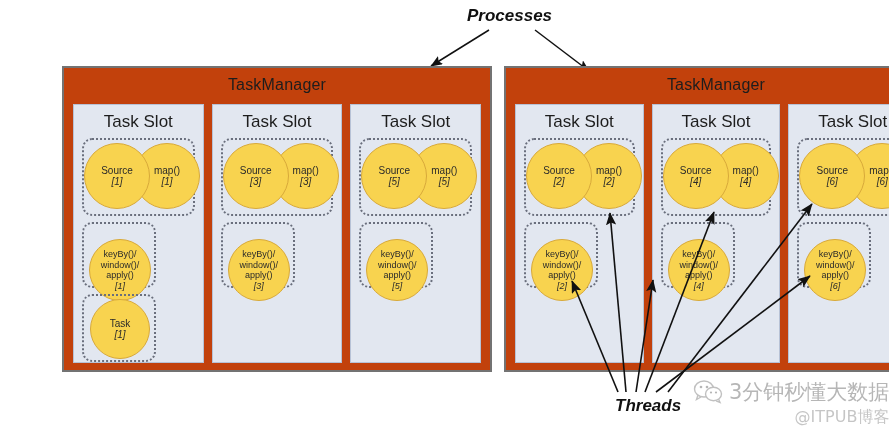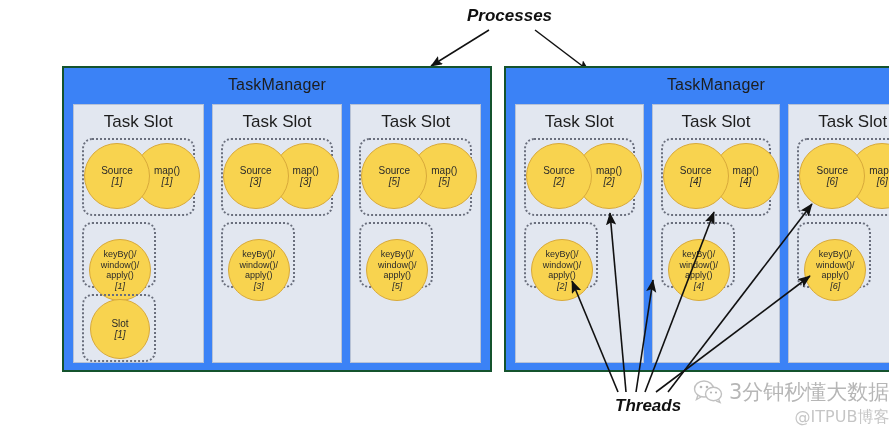--- a/index.html
+++ b/index.html
@@ -43,22 +43,22 @@
     color: #111111;
     white-space: nowrap;
     z-index: 40;
   }
   #processes-label { left: 419px; top: 6px; }
   #threads-label  { left: 567px; top: 396px; }
 
   
   .taskmanager {
     position: absolute;
-    background: #3b82f6;
-    border: 2px solid #14532d;
+    background: #c2410c;
+    border: 2px solid #737373;
     box-sizing: border-box;
     z-index: 10;
   }
   .tm-title {
     text-align: center;
     font-size: 16px;
     color: #1d1d1d;
     padding-top: 8px;
     letter-spacing: .2px;
   }
@@ -217,21 +217,21 @@
         <div class="chain-box keyby">
           <div class="op-circle keyby">
             <span>keyBy()/</span>
             <span>window()/</span>
             <span>apply()</span>
             <span class="idx">[1]</span>
           </div>
         </div>
         <div class="chain-box sink">
           <div class="op-circle sink">
-            <span>Slot</span>
+            <span>Task</span>
             <span class="idx">[1]</span>
           </div>
         </div>
       </div>
 
       <div class="task-slot">
         <div class="slot-title">Task Slot</div>
         <div class="chain-box source-map">
           <div class="circle-pair">
             <div class="op-circle source">

